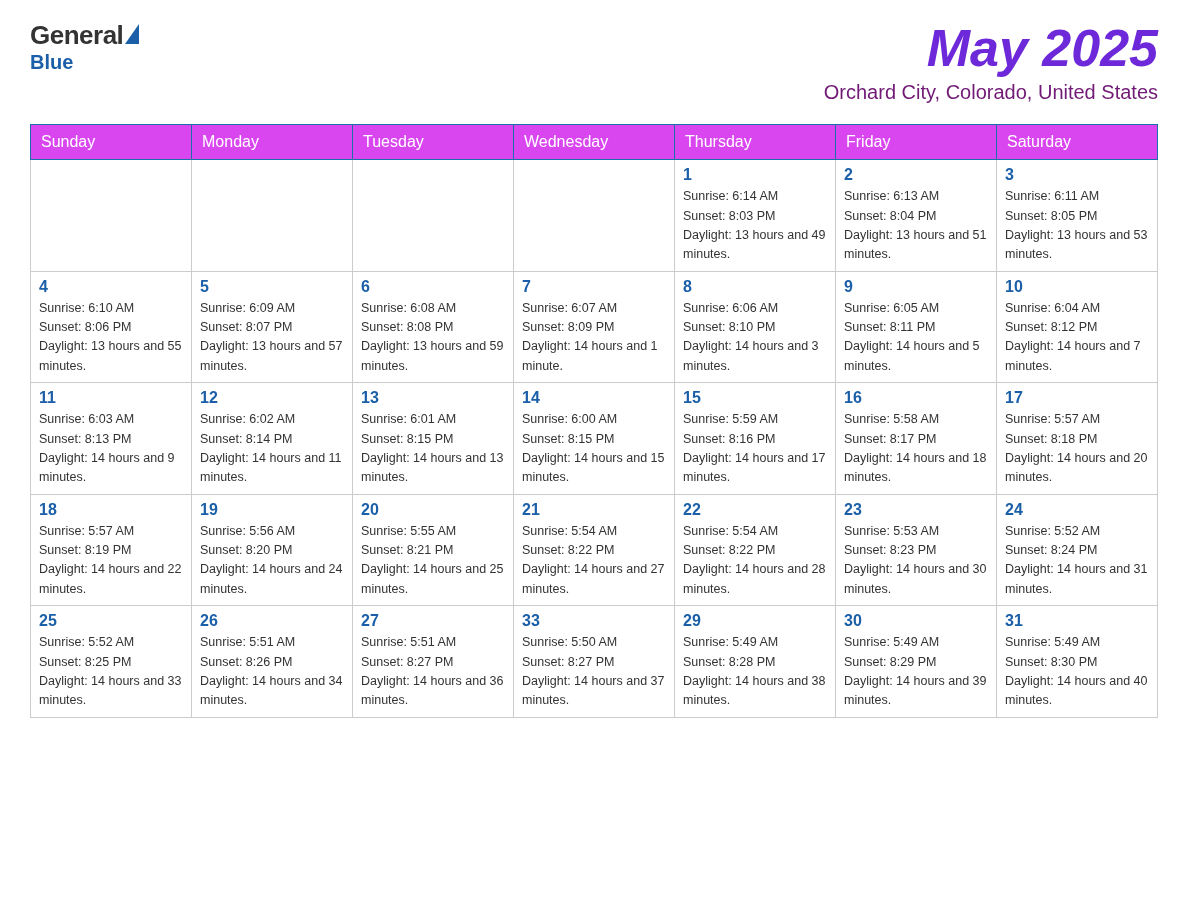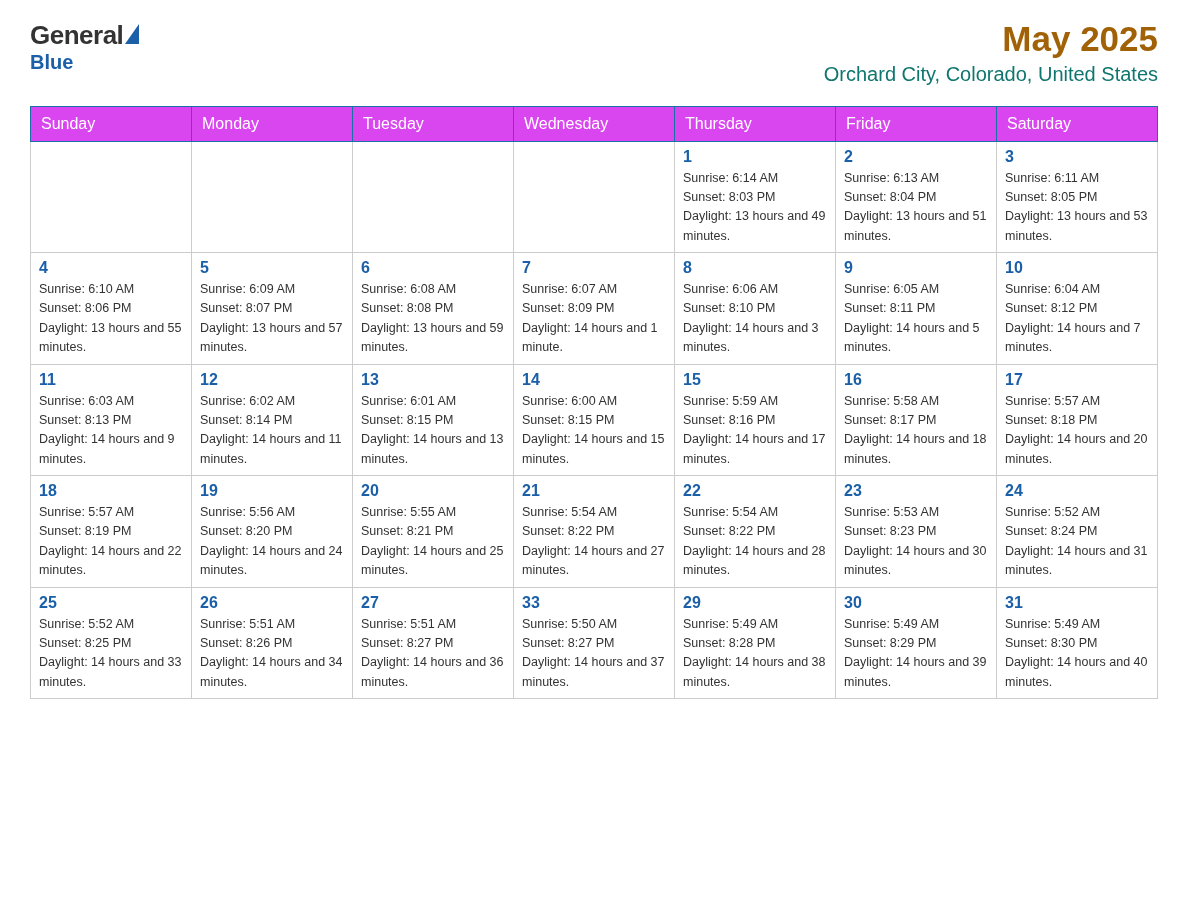--- a/index.html
+++ b/index.html
@@ -44,28 +44,29 @@
     .logo-blue {
       font-size: 20px;
       font-weight: bold;
       color: #1a5fa8;
       margin-left: 0px;
     }
     .title-section {
       text-align: right;
     }
     .month-year {
-      font-size: 35px;
-      font-weight: bold;
-      color: #a16207;
+      font-size: 52px;
+      font-weight: bold;
+      color: #6d28d9;
       line-height: 1.1;
+      font-style: italic;
     }
     .location {
       font-size: 20px;
-      color: #0f766e;
+      color: #701a75;
       margin-top: 4px;
     }
     .calendar {
       width: 100%;
       border-collapse: collapse;
       border: 1px solid #aaa;
     }
     .calendar th {
       background-color: #d946ef;
       color: #fff;

